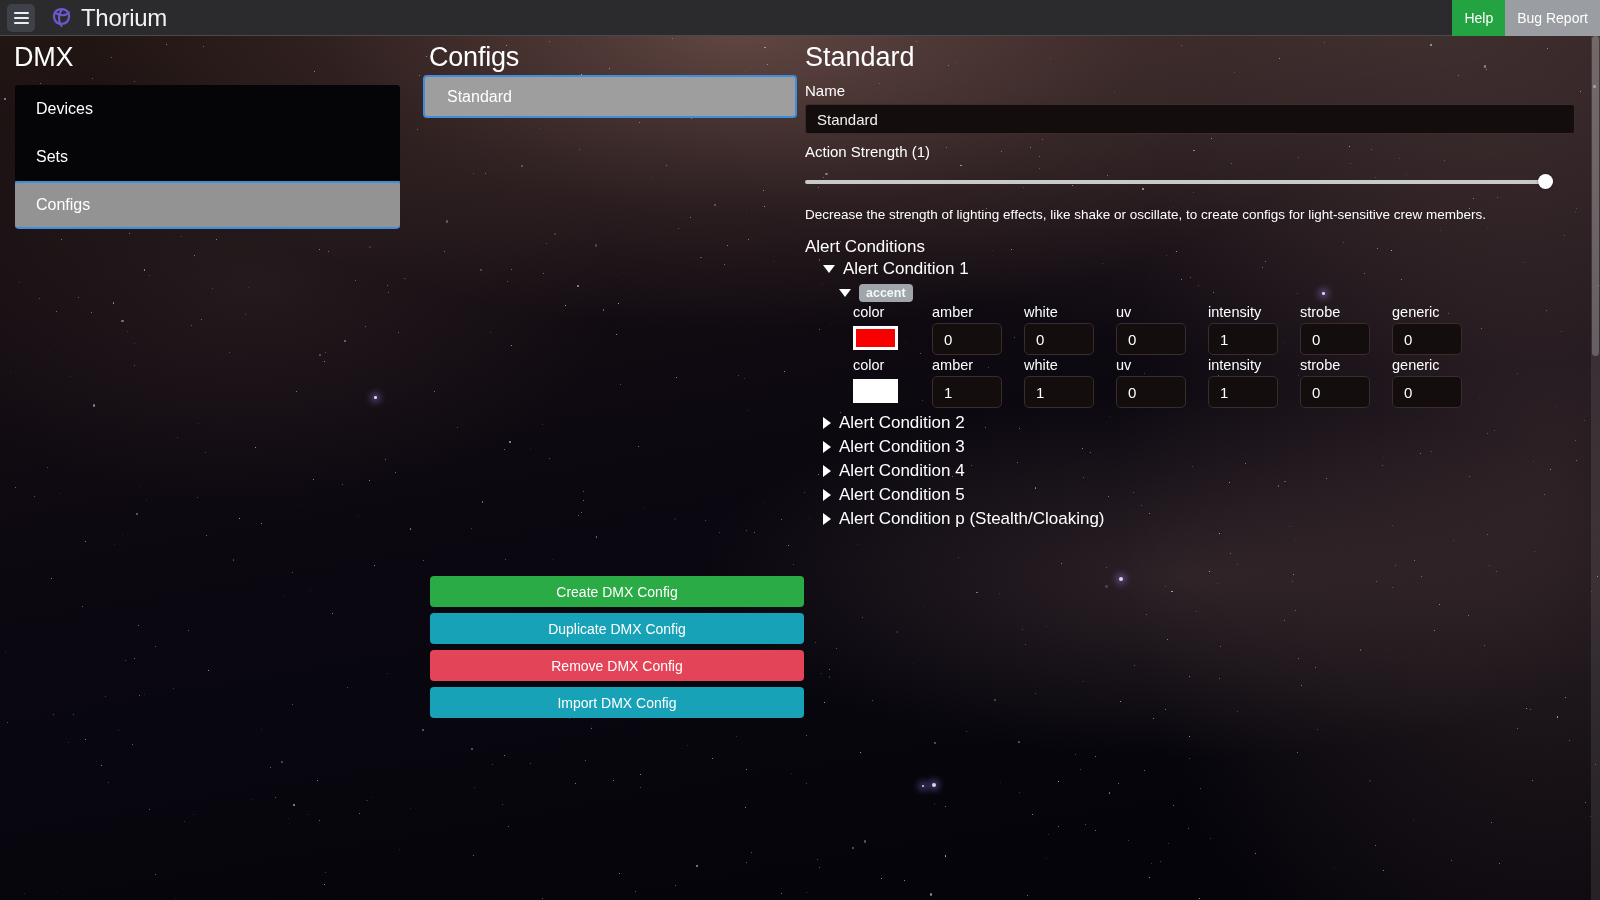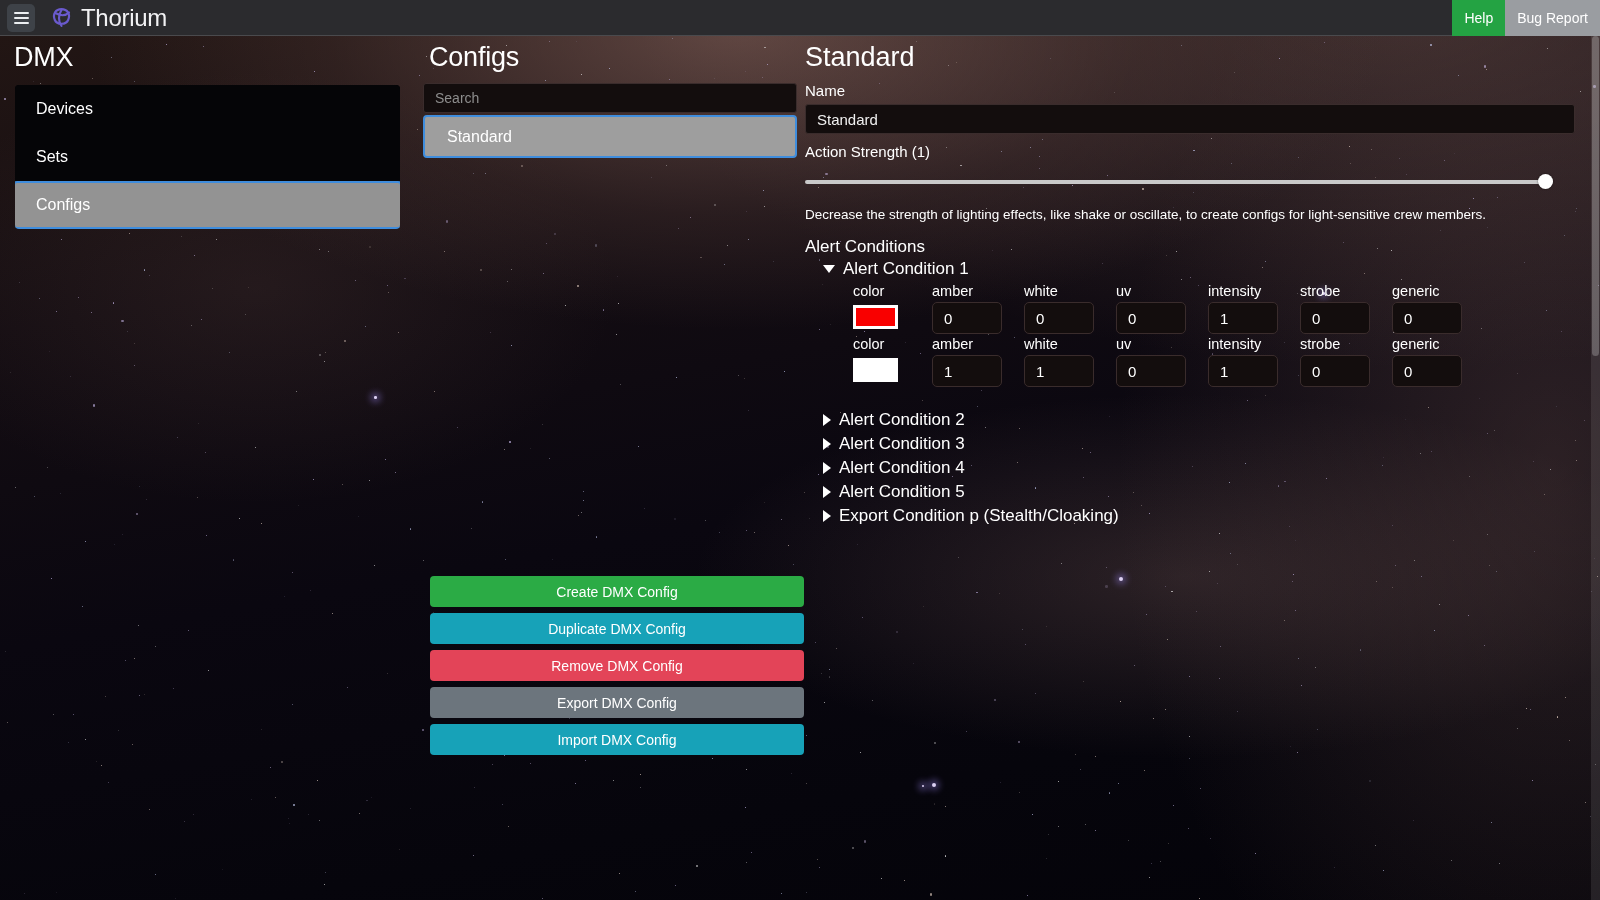--- a/index.html
+++ b/index.html
@@ -167,21 +167,21 @@
   .chan-label { color: #ffffff; font-size: 14.5px; margin-bottom: 3px; }
   .chan-input {
     height: 32px; background: #130d0d; border: 1px solid #3a2c2c; border-radius: 5px;
     color: #ffffff; font-size: 15px; padding: 0 11px;
     font-family: "Liberation Sans", sans-serif;
   }
   .chan-color-box {
     width: 45px; height: 24px; margin-top: 3px;
     border: 3px solid #ffffff;
   }
-  .collapsed-list { margin-top: 21px; }
+  .collapsed-list { margin-top: 3px; }
 
   #right-scrollbar {
     position: absolute; top: 36px; right: 0; width: 9px; height: 864px;
     background: rgba(200,200,200,0.12);
   }
   #right-scrollbar-thumb {
     position: absolute; top: 0; left: 1px; width: 7px; height: 320px;
     background: rgba(220,220,220,0.28); border-radius: 4px;
   }
 </style>
@@ -851,31 +851,29 @@
         <span>Sets</span>
       </div>
       <div class="nav-item selected">
         <span>Configs</span>
       </div>
     </div>
 </div>
 
 <div id="col-mid">
   <div class="col-title">Configs</div>
-  <input id="search-input" type="text" placeholder="Search" style="">
   <div id="config-list">
       <div class="config-item selected">
         <span>Standard</span>
       </div>
     </div>
   <div id="mid-buttons">
       <button class="mid-btn" style="background: rgb(43, 171, 69);">Create DMX Config</button>
       <button class="mid-btn" style="background: rgb(23, 162, 184);">Duplicate DMX Config</button>
       <button class="mid-btn" style="background: rgb(227, 68, 88);">Remove DMX Config</button>
-      <button class="mid-btn" style="background: rgb(108, 117, 125);">Export DMX Config</button>
       <button class="mid-btn" style="background: rgb(23, 162, 184);">Import DMX Config</button>
     </div>
 </div>
 
 <div id="col-right">
   <div id="right-inner">
     <div id="cfg-title">Standard</div>
 
     <div class="field-label">Name</div>
     <input id="name-input" type="text" value="Standard" style="">
@@ -886,20 +884,24 @@
       <div id="slider-thumb" style="left: 733px;"></div>
     </div>
     <div id="slider-desc">Decrease the strength of lighting effects, like shake or oscillate, to create configs for light-sensitive crew members.</div>
 
     <div id="alert-conditions-label">Alert Conditions</div>
 
     <div id="expanded-condition-block">
         <div class="cond-row">
           <i class="tri tri-down"></i>
           <span>Alert Condition 1</span>
+        </div>
+        <div class="device-header">
+          <i class="tri tri-down"></i>
+          <span class="device-tag">accent</span>
         </div>
         <div class="chan-grid" style="gap: 22px;">
           <div class="chan-col" style="width: 57px;">
             <div class="chan-label">color</div>
             <div class="chan-color-box" style="background: rgb(249, 0, 0);"></div>
           </div>
           <div class="chan-col">
             <div class="chan-label">amber</div>
             <input type="text" class="chan-input" value="0" style="width: 70px;">
           </div>
@@ -968,21 +970,21 @@
         <div class="cond-row">
           <i class="tri tri-right"></i>
           <span>Alert Condition 4</span>
         </div>
         <div class="cond-row">
           <i class="tri tri-right"></i>
           <span>Alert Condition 5</span>
         </div>
         <div class="cond-row">
           <i class="tri tri-right"></i>
-          <span>Export Condition p (Stealth/Cloaking)</span>
+          <span>Alert Condition p (Stealth/Cloaking)</span>
         </div>
       </div>
   </div>
 </div>
 
 <div id="right-scrollbar">
   <div id="right-scrollbar-thumb"></div>
 </div>
 
 </body></html>

